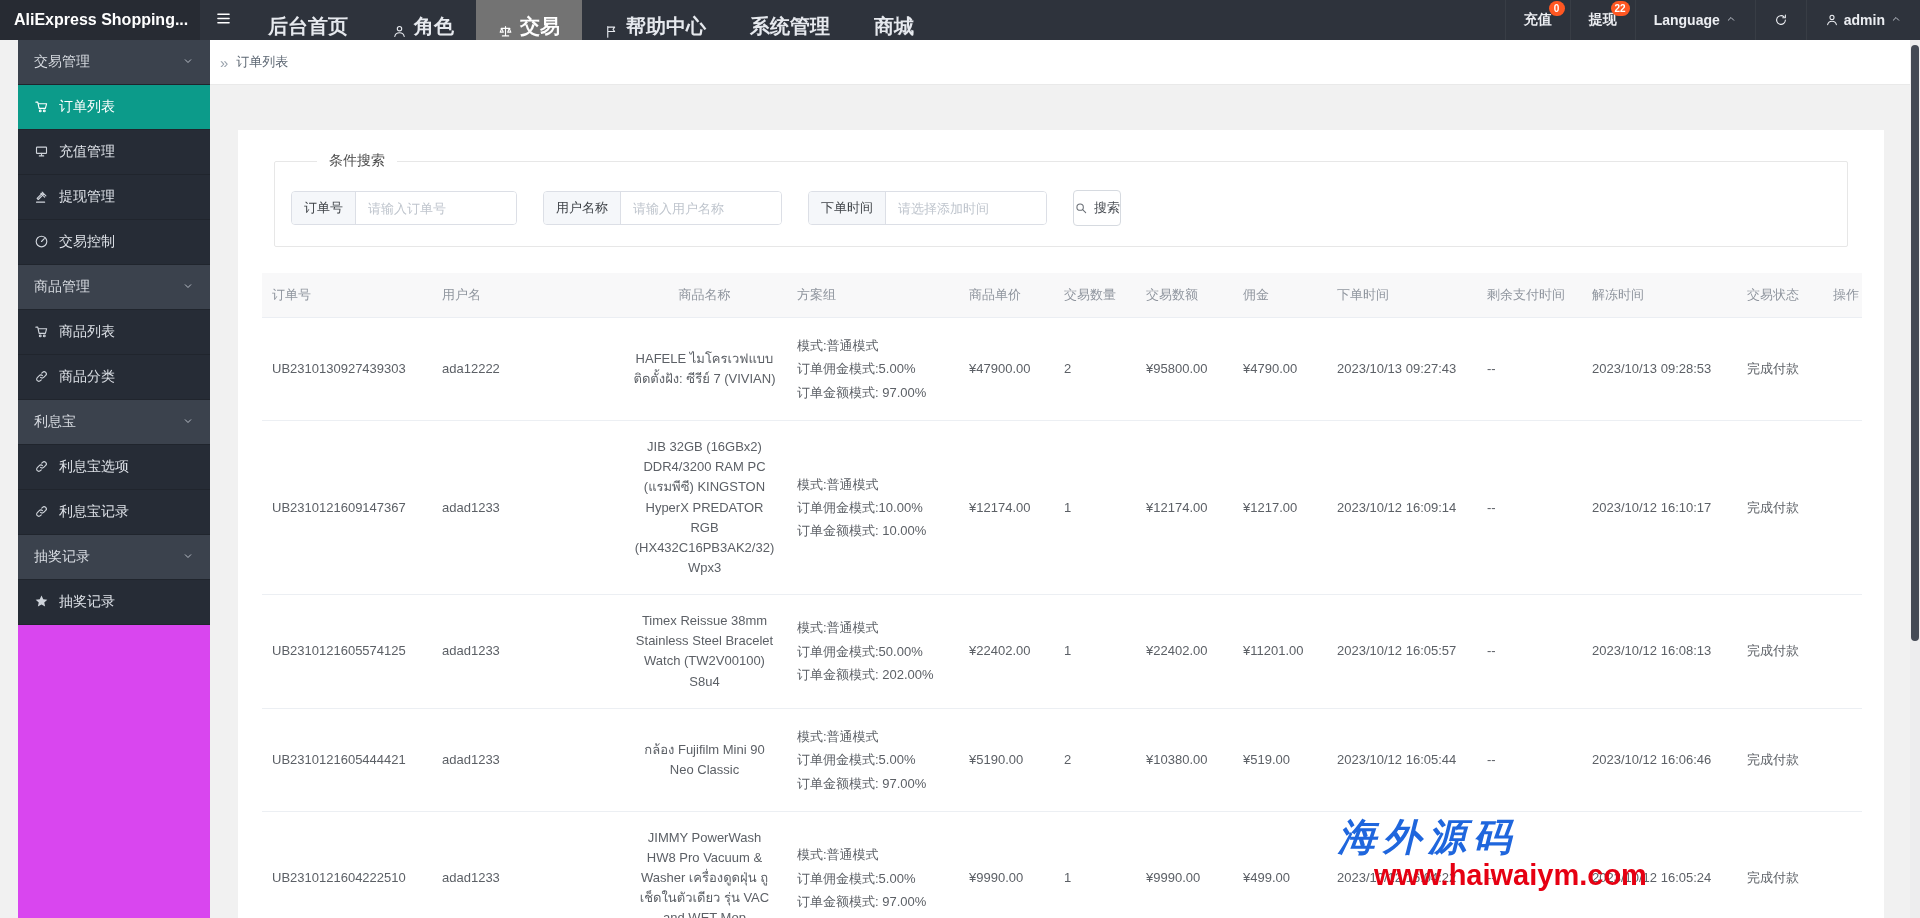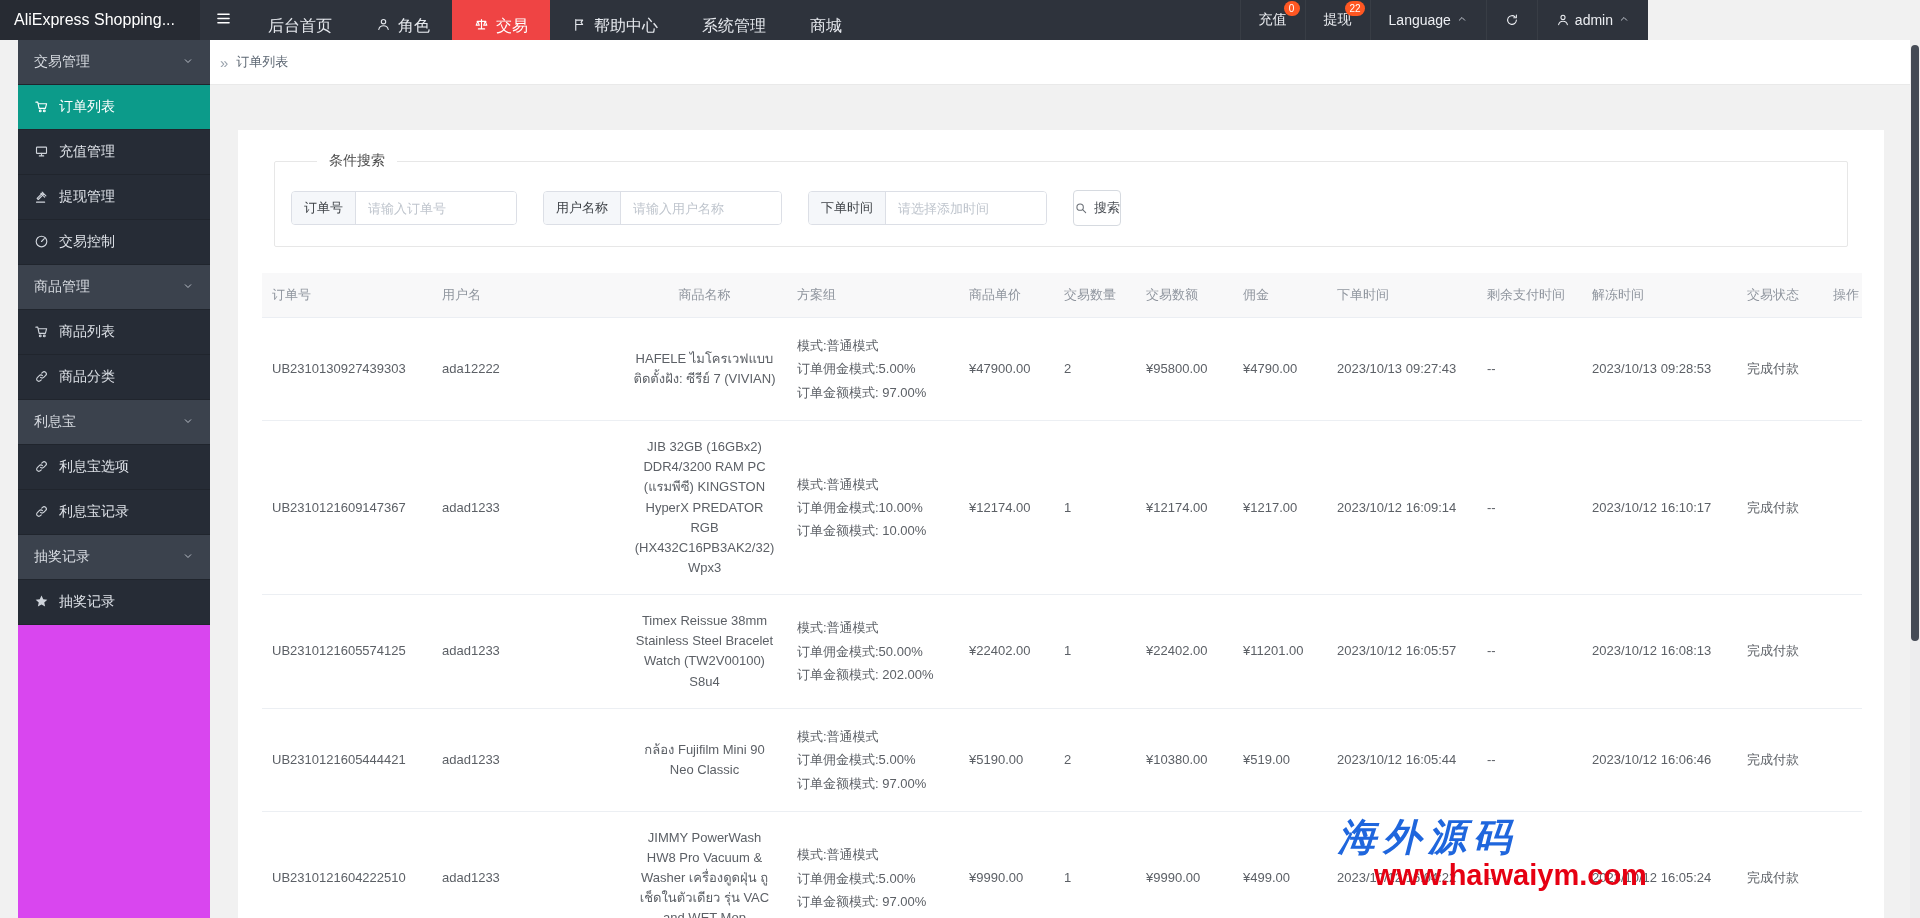--- a/index.html
+++ b/index.html
@@ -8,31 +8,31 @@
     font-family: "Liberation Sans", "DejaVu Sans", sans-serif;
     background: #f1f1f1;
     color: #5c6066;
     position: relative;
   }
   .icon svg { width: 1em; height: 1em; fill: none; stroke: currentColor; stroke-width: 1.8;
               stroke-linecap: round; stroke-linejoin: round; vertical-align: -0.12em; }
   .icon svg.f { fill: currentColor; stroke: none; }
 
   
-  .navbar { position: fixed; top: 0; left: 0; width: 1648px; height: 40px;
-            background: #2e333c; display: flex; align-items: stretch; z-index: 30; color: #e8eaee; }
+  .navbar { position: fixed; top: 0; left: 0; width: 1920px; height: 40px;
+            background: #2e333c; display: flex; align-items: stretch; z-index: 30; color: #e8eaee; font-weight: bold; }
   .brand { width: 200px; background: #272b33; color: #fff; font-size: 16px;
            display: flex; align-items: center; padding-left: 14px; white-space: nowrap; overflow: hidden; }
   .nav-toggle { width: 46px; display: flex; align-items: center; justify-content: center;
                 font-size: 17px; cursor: pointer; color: #fff; }
   .nav-menu { display: flex; align-items: stretch; }
-  .nav-item { display: flex; align-items: flex-start; gap: 7px; padding: 16px 22px; font-size: 16px;
+  .nav-item { display: flex; align-items: flex-end; gap: 7px; padding: 0 22px; font-size: 20px;
               color: #e6e9ee; cursor: pointer; }
   .nav-item .icon { font-size: 15px; }
-  .nav-item.active { background: #ef4444; color: #fff; }
+  .nav-item.active { background: #737373; color: #fff; }
   .nav-right { margin-left: auto; display: flex; align-items: stretch; }
   .nav-right .ritem { position: relative; display: flex; align-items: center; gap: 5px;
                       padding: 16px 18px; font-size: 14px; color: #eceef2; cursor: pointer;
                       border-left: 1px solid rgba(255,255,255,0.05); }
   .nav-right .ritem .chev { font-size: 12px; color: #cfd4dc; }
   .badge { position: absolute; top: 1px; right: 5px; min-width: 16px; height: 15px;
            background: #ff5722; color: #fff; border-radius: 8px; font-size: 10px;
            line-height: 15px; text-align: center; padding: 0 4px; }
 
   

